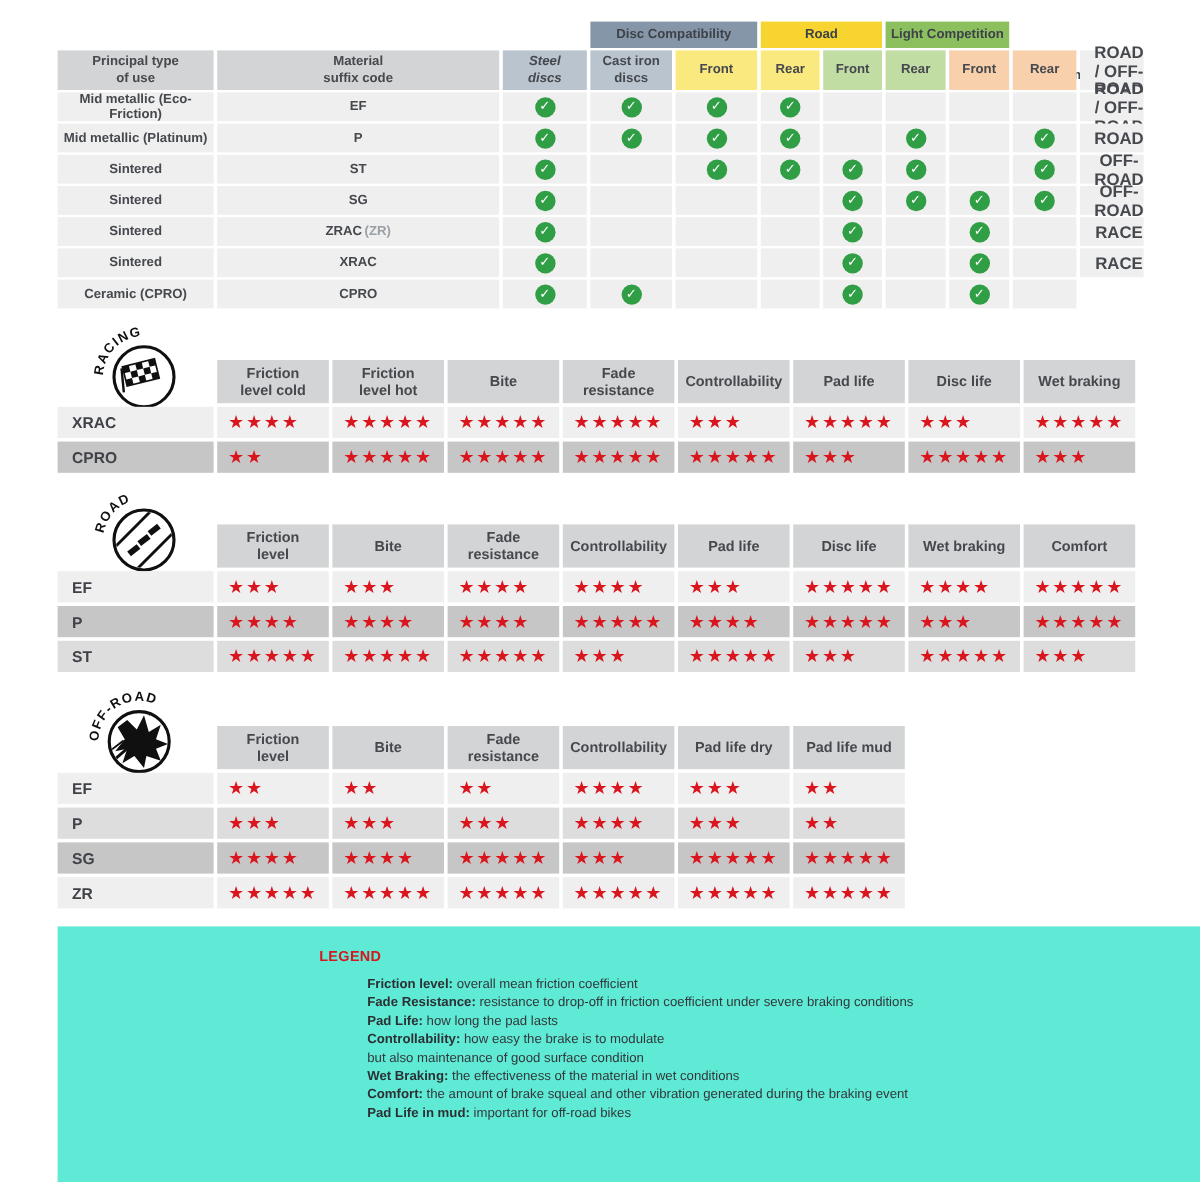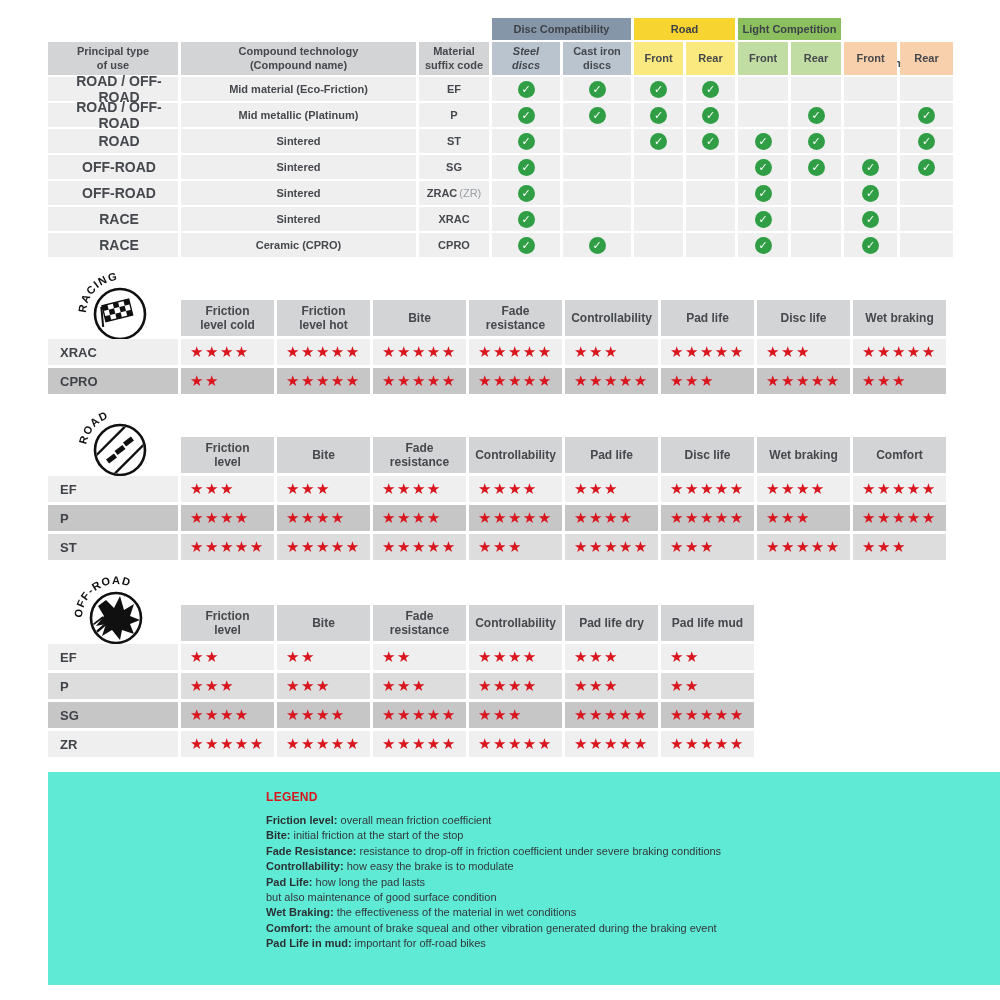--- a/index.html
+++ b/index.html
@@ -17,21 +17,21 @@
     grid-template-rows:22px 33px;
     grid-auto-rows:24px;
     gap:2px 3px;
   }
   #compat-table .cell { display:flex; align-items:center; justify-content:center; text-align:center; }
   .cell.blank { grid-column:span 3; background:transparent; }
   .cell.group { grid-column:span 2; font-size:11px; font-weight:bold; color:#3d4249; }
   .cell.head  { background:#d3d4d5; font-size:11px; font-weight:bold; white-space:pre-line; line-height:1.25; color:#45484d; }
   .cell.data  { background:#efefef; font-size:11px; font-weight:bold; }
   .cell.use   { justify-content:flex-start; padding-left:12px; font-size:14px; }
-  .suffix     { color:#9aa0a6; font-weight:normal; margin-left:2px; }
+  .suffix     { color:#9aa0a6; font-weight:bold; margin-left:2px; }
   .checkmark {
     width:17px; height:17px; border-radius:50%; background:#2f9e44;
     color:#fff; font-size:11px; font-weight:bold; line-height:17px; text-align:center;
     display:inline-block;
   }
 
   
   .rating-table {
     position:absolute; display:grid;
     grid-template-rows:36px; grid-auto-rows:26px; gap:3px;
@@ -52,52 +52,50 @@
   .section-icon { position:absolute; }
   .arc-text { font-family:"Liberation Sans","DejaVu Sans",sans-serif; font-size:11px; font-weight:bold; fill:#101010; letter-spacing:1.2px; }
 
   
   #legend-box {
     position:absolute; left:48px; top:772px; width:973px; height:213px;
     background:#5eead4;
   }
   #legend-inner { position:absolute; left:218px; top:18px; width:660px; }
   #legend-title { color:#d9151e; font-size:12px; font-weight:bold; letter-spacing:0.3px; margin-bottom:9px; }
-  .legend-line { font-size:11px; line-height:15.4px; color:#33373c; }
+  .legend-line { font-size:11px; line-height:15.4px; color:#33373c;margin-left:40px; }
   .legend-line b { color:#2c3035; }
 </style>
 </head>
 <body>
 
 <div class="page">
 
   <div id="compat-table">
       <div class="cell blank"></div>
       <div class="cell group" style="background: rgb(134, 150, 169);">Disc Compatibility</div>
       <div class="cell group" style="background: rgb(247, 212, 47);">Road</div>
       <div class="cell group" style="background: rgb(140, 192, 95);">Light Competition</div>
       <div class="cell group" style="background: #a3a3a3; margin-top: 45px;">PRO Competition</div>
       <div class="cell head main">Principal type
 of use</div>
-      <div class="cell head main">Compound technology
-(Compound name)</div>
       <div class="cell head main">Material
 suffix code</div>
       <div class="cell head sub" style="background: rgb(185, 196, 207); font-style: italic;">Steel
 discs</div>
       <div class="cell head sub" style="background: rgb(185, 196, 207);">Cast iron
 discs</div>
       <div class="cell head sub" style="background: rgb(250, 233, 126);">Front</div>
       <div class="cell head sub" style="background: rgb(250, 233, 126);">Rear</div>
       <div class="cell head sub" style="background: rgb(194, 221, 164);">Front</div>
       <div class="cell head sub" style="background: rgb(194, 221, 164);">Rear</div>
       <div class="cell head sub" style="background: rgb(248, 208, 171);">Front</div>
       <div class="cell head sub" style="background: rgb(248, 208, 171);">Rear</div>
       <div class="cell data use">ROAD / OFF-ROAD</div>
-      <div class="cell data tech">Mid material (Eco-Friction)</div>
+      <div class="cell data tech">Mid metallic (Eco-Friction)</div>
       <div class="cell data code">EF</div>
       <div class="cell data check">
         <span class="checkmark">✓</span>
       </div>
       <div class="cell data check">
         <span class="checkmark">✓</span>
       </div>
       <div class="cell data check">
         <span class="checkmark">✓</span>
       </div>
@@ -397,24 +395,23 @@
       <div class="cell rstars shade-light" aria-label="5 of 5 stars">★★★★★</div>
       <div class="cell rstars shade-light" aria-label="5 of 5 stars">★★★★★</div>
       <div class="cell rstars shade-light" aria-label="5 of 5 stars">★★★★★</div>
     </div>
 
   <div id="legend-box">
     <div id="legend-inner">
       <div id="legend-title">LEGEND</div>
       <div id="legend-items">
           <div class="legend-line"><b>Friction level:</b> overall mean friction coefficient</div>
-          <div class="legend-line"><b>Bite:</b> initial friction at the start of the stop</div>
           <div class="legend-line"><b>Fade Resistance:</b> resistance to drop-off in friction coefficient under severe braking conditions</div>
+          <div class="legend-line"><b>Pad Life:</b> how long the pad lasts</div>
           <div class="legend-line"><b>Controllability:</b> how easy the brake is to modulate</div>
-          <div class="legend-line"><b>Pad Life:</b> how long the pad lasts</div>
           <div class="legend-line">but also maintenance of good surface condition</div>
           <div class="legend-line"><b>Wet Braking:</b> the effectiveness of the material in wet conditions</div>
           <div class="legend-line"><b>Comfort:</b> the amount of brake squeal and other vibration generated during the braking event</div>
           <div class="legend-line"><b>Pad Life in mud:</b> important for off-road bikes</div>
         </div>
     </div>
   </div>
 
 </div>
 

